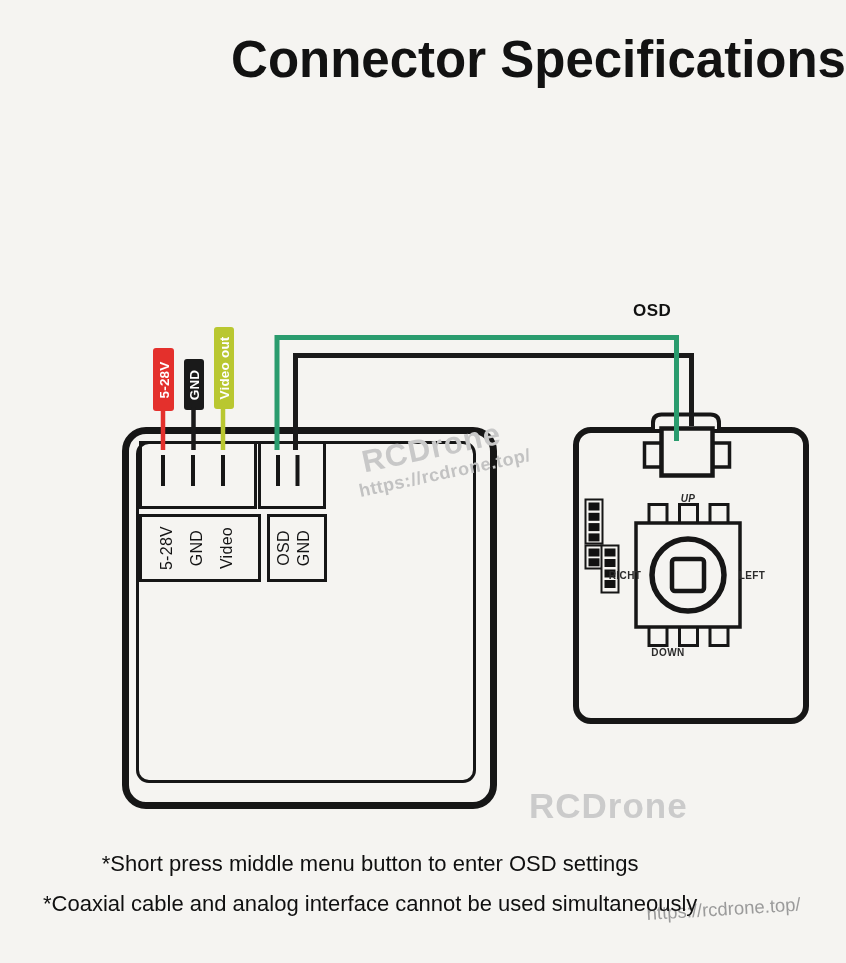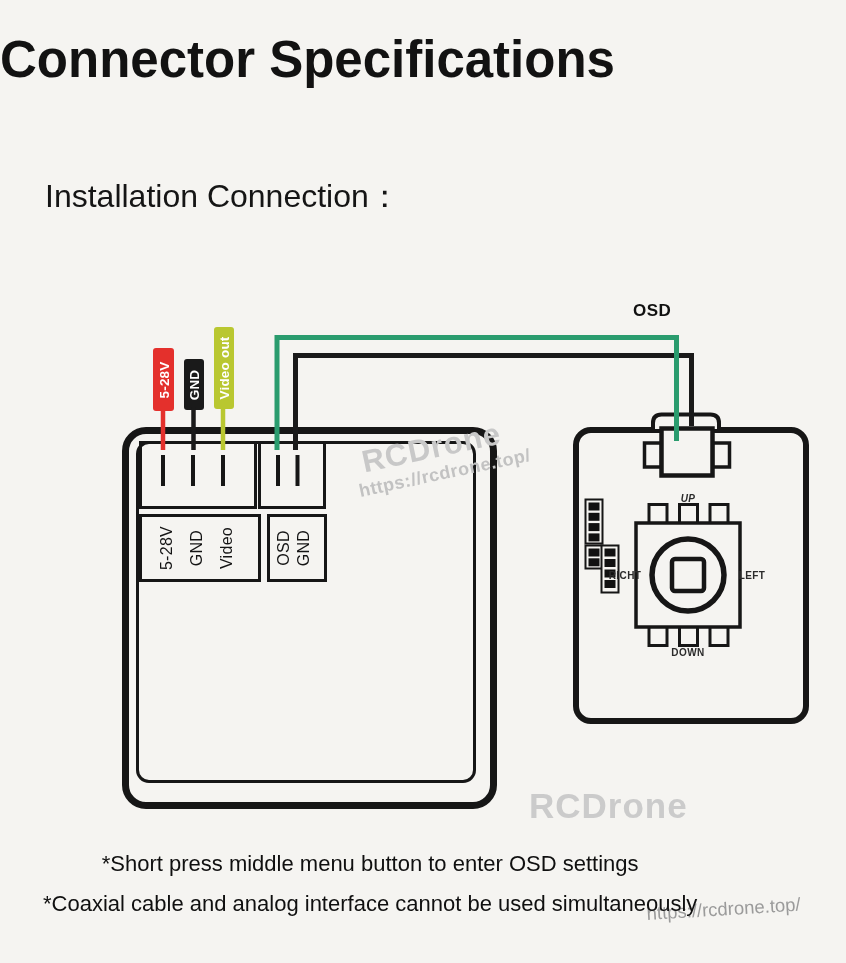--- a/index.html
+++ b/index.html
@@ -1,21 +1,21 @@
 <!DOCTYPE html>
 <html><head>
 <meta charset="utf-8">
 <style>
   html,body{margin:0;padding:0;}
   body{font-family:"Liberation Sans","DejaVu Sans",sans-serif;background:#e9e8e6;}
   #stage{position:relative;width:846px;height:963px;background:#f5f4f1;overflow:hidden;margin:0 auto;}
   .abs{position:absolute;}
 
   
-  .title{left:0;top:30px;width:846px;text-align:left;font-size:51px;font-weight:700;color:#121212;letter-spacing:0px;}
+  .title{left:0;top:30px;width:846px;text-align:right;font-size:51px;font-weight:700;color:#121212;letter-spacing:0px;}
   .subtitle{left:45px;top:175px;font-size:32px;font-weight:400;color:#151515;}
   .osd-label{left:633px;top:301px;font-size:17px;font-weight:700;color:#111;letter-spacing:.5px;}
 
   
   .cam-outer{left:122px;top:427px;width:361px;height:368px;border:7px solid #161616;border-radius:24px;}
   .cam-inner{left:136px;top:441px;width:334px;height:336px;border:3px solid #161616;border-radius:13px;}
   .conn-a{left:139px;top:441px;width:112px;height:62px;border:3px solid #161616;}
   .conn-b{left:258px;top:441px;width:62px;height:62px;border:3px solid #161616;}
   .lbl-a{left:139px;top:514px;width:116px;height:62px;border:3px solid #161616;}
   .lbl-b{left:267px;top:514px;width:54px;height:62px;border:3px solid #161616;}
@@ -49,21 +49,20 @@
   .note-line + .note-line{margin-top:18px;}
 
   svg.overlay{position:absolute;left:0;top:0;pointer-events:none;}
 </style>
 </head>
 <body>
 
 <div id="stage">
 
   <div class="abs title">Connector Specifications</div>
-  <div class="abs subtitle">Installation Connection：</div>
   <div class="abs osd-label">OSD</div>
 
   <div class="abs cam-outer"></div>
   <div class="abs cam-inner"></div>
   <div class="abs conn-a"></div>
   <div class="abs conn-b"></div>
 
   <div class="abs lbl-a">
     <span class="vlabel" style="left:25px;top:31px;">5-28V</span>
     <span class="vlabel" style="left:55px;top:31px;">GND</span>
@@ -133,21 +132,21 @@
       <rect x="588.5" y="558.3" width="11" height="8" fill="#111"></rect>
       <rect x="601.5" y="545.5" width="17" height="47" fill="#f5f4f1" stroke="#161616" stroke-width="2"></rect>
       <rect x="604.5" y="548.5" width="11" height="8" fill="#111"></rect>
       <rect x="604.5" y="559" width="11" height="8" fill="#111"></rect>
       <rect x="604.5" y="569.5" width="11" height="8" fill="#111"></rect>
       <rect x="604.5" y="580" width="11" height="8" fill="#111"></rect>
     </g>
   </svg>
 
   <span class="btn-label" style="left:688px;top:498px;font-style:italic;">UP</span>
-  <span class="btn-label" style="left:688px;top:652px;">DOWN</span>
+  <span class="btn-label" style="left:668px;top:652px;">DOWN</span>
   <span class="btn-label" style="left:625px;top:575px;">RICHT</span>
   <span class="btn-label" style="left:752px;top:575px;">LEFT</span>
 
   <div class="abs wm wm-diag">
     <div class="wm-brand">RCDrone</div>
     <div class="wm-url">https://rcdrone.top/</div>
   </div>
   <div class="abs wm wm-mid">RCDrone</div>
   <div class="abs wm wm-bottom">https://rcdrone.top/</div>
 

